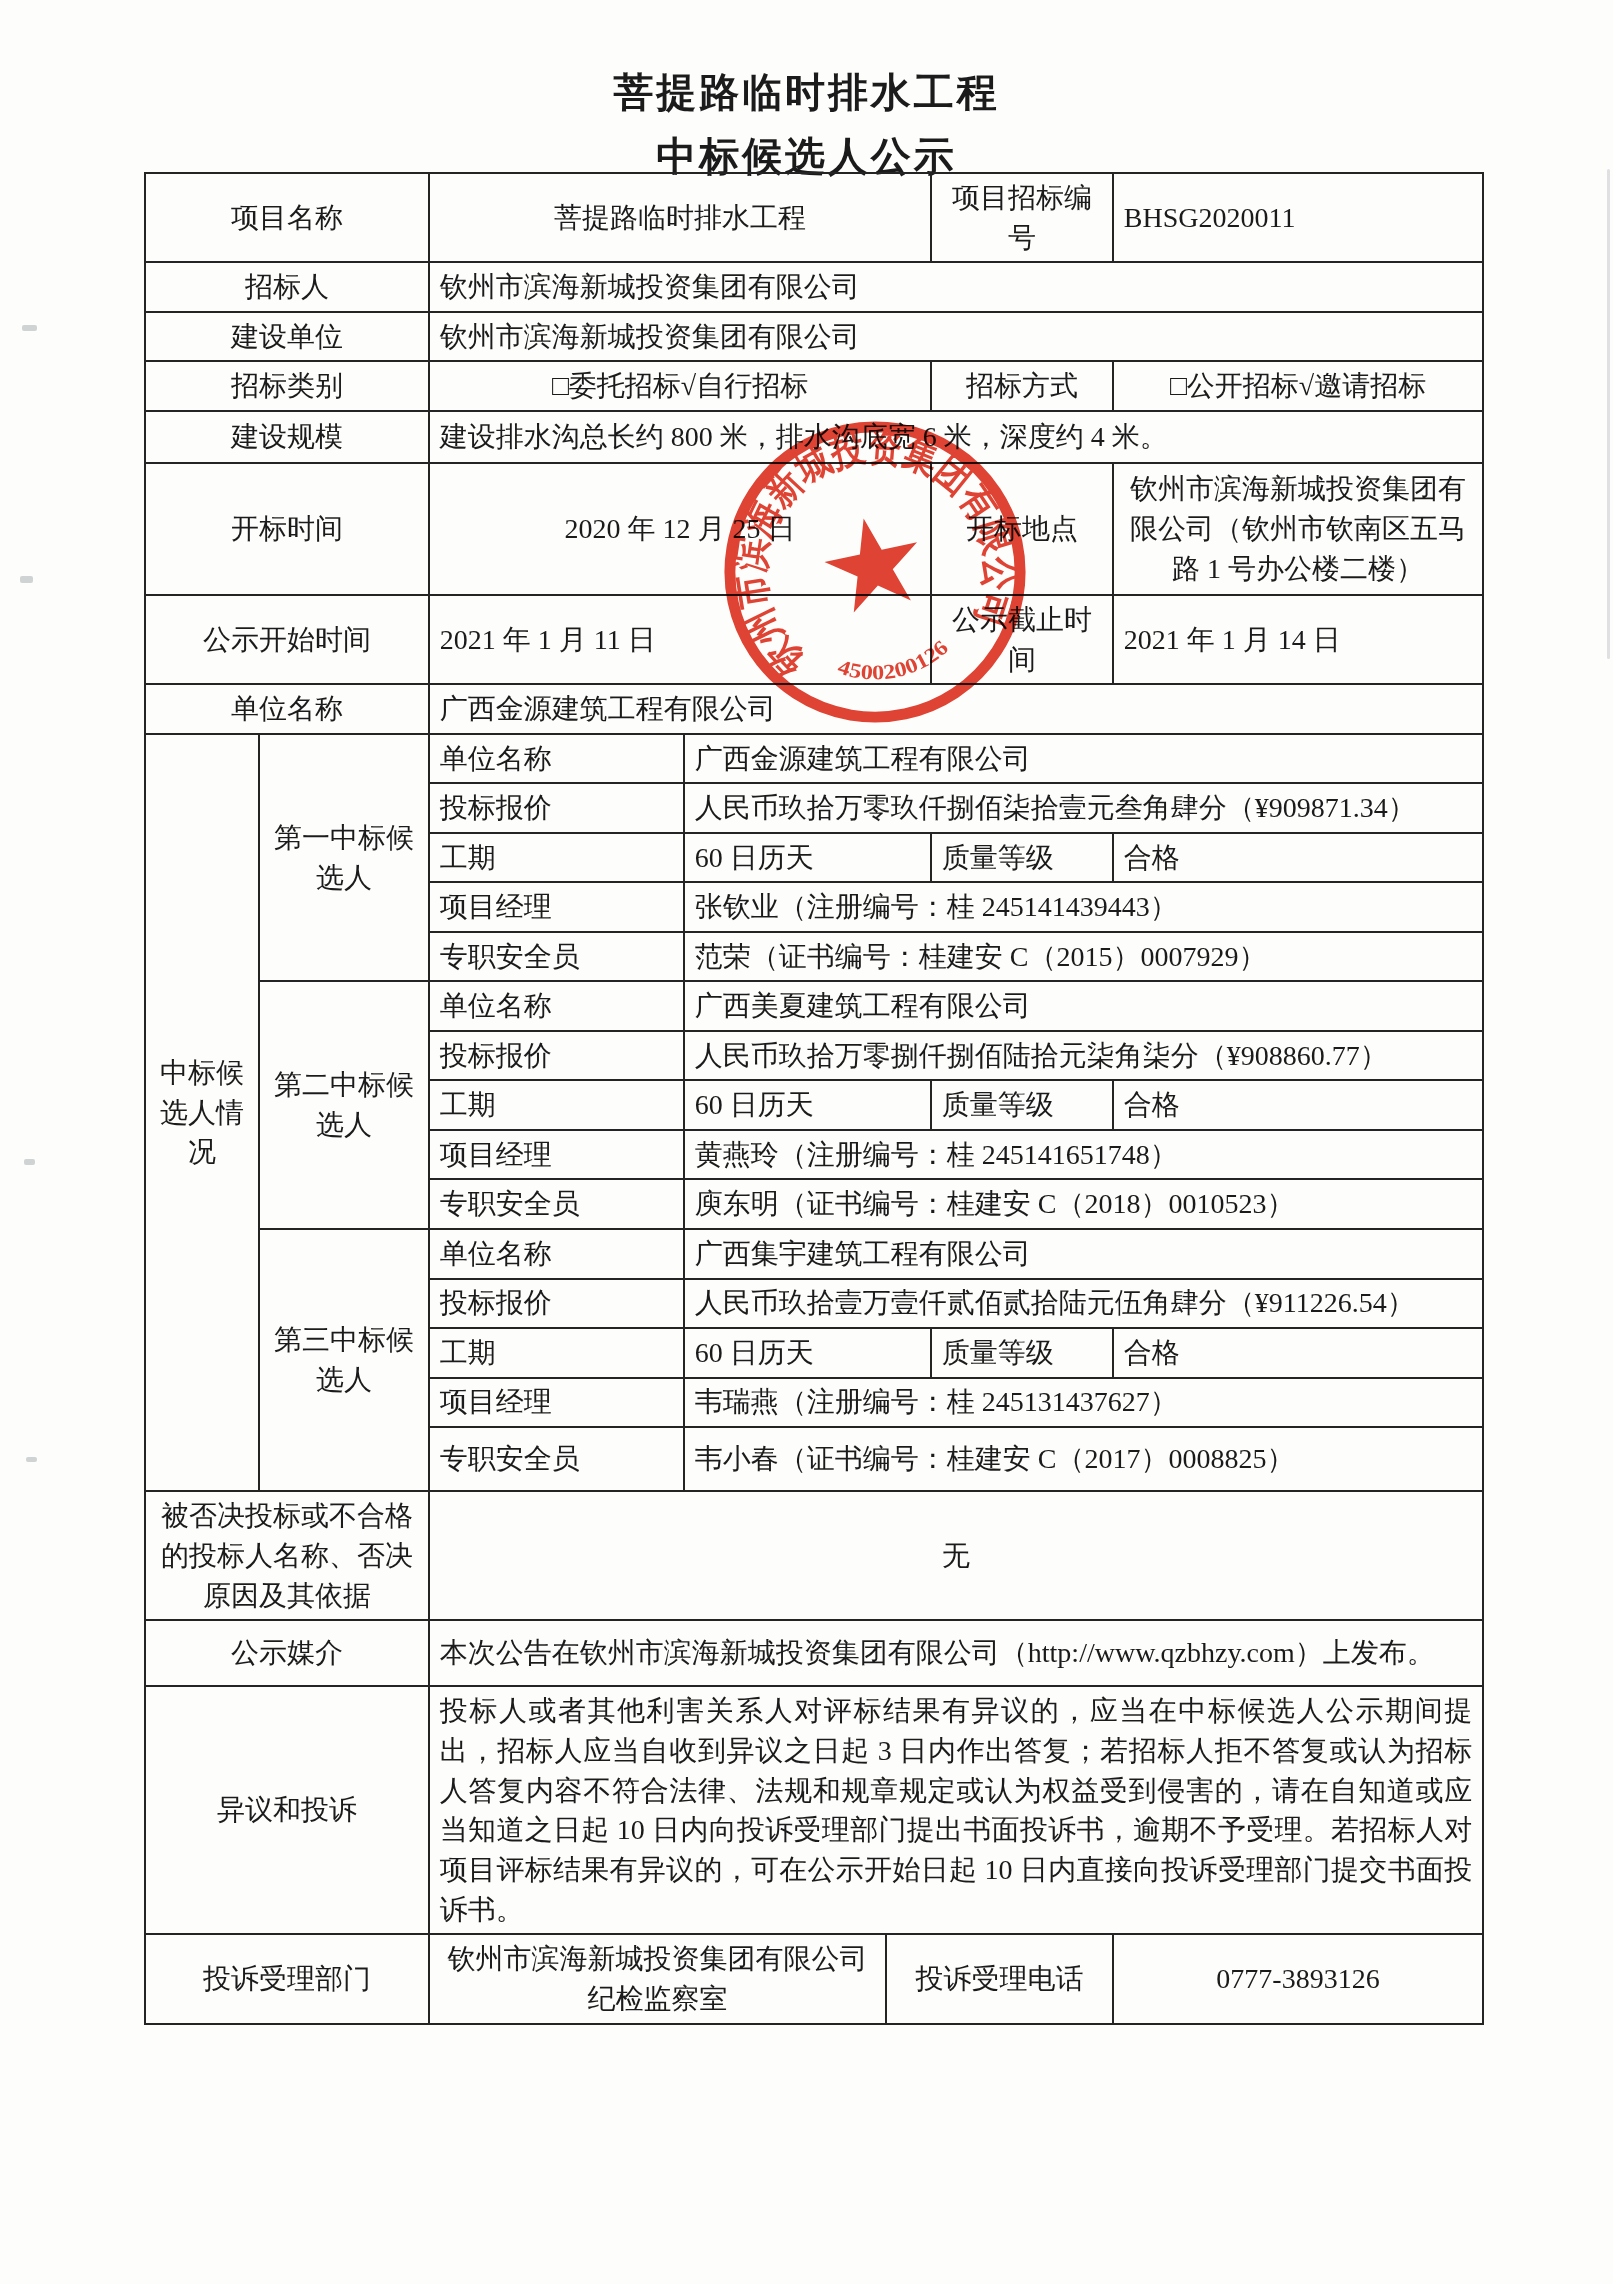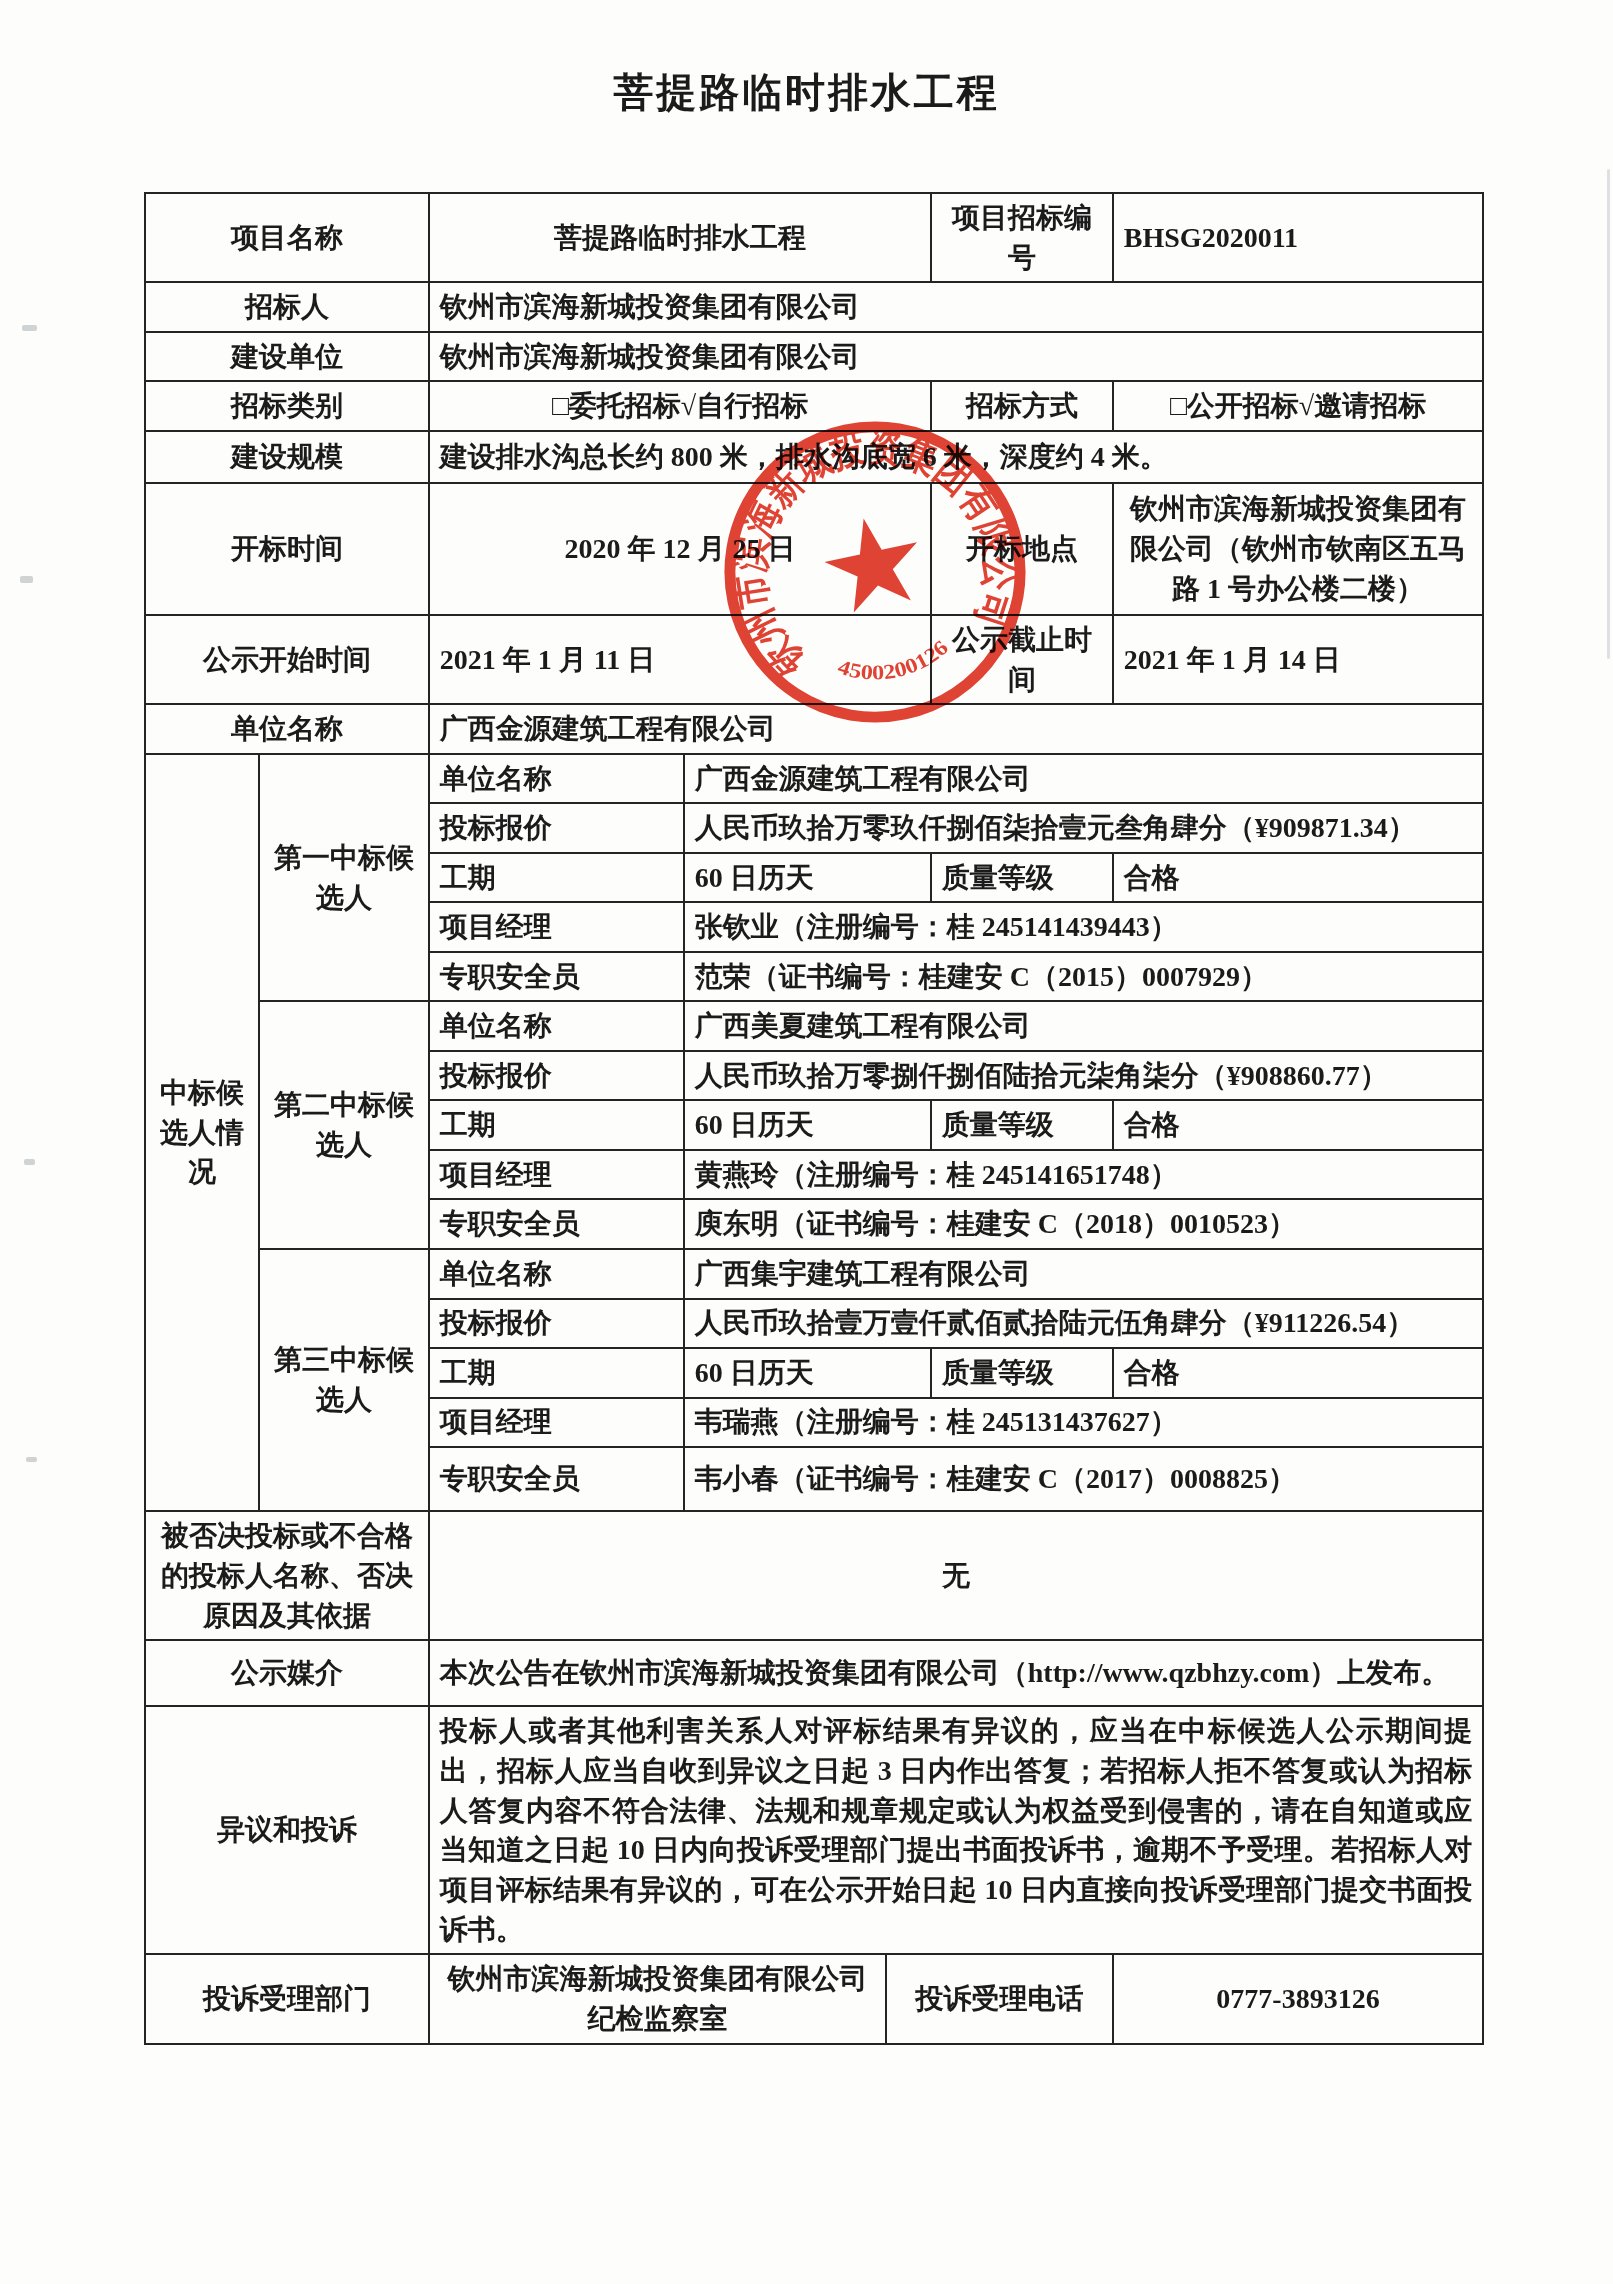--- a/index.html
+++ b/index.html
@@ -12,24 +12,23 @@
   }
   .page{position:absolute;inset:0;overflow:hidden;}
   .title{
     position:absolute;left:0;width:100%;text-align:center;
     font-weight:700;font-size:40px;letter-spacing:2.9px;margin:0;
     font-family:"Liberation Sans","DejaVu Sans",sans-serif;
   }
   #title1{top:65px;}
   #title2{top:129px;}
   table.doc{
-    position:absolute;left:144px;top:192px;
+    position:absolute;left:144px;top:172px;
     border-collapse:collapse;table-layout:fixed;
     width:1338px;
-    font-weight:bold;
   }
   table.doc td{
     border:2px solid #242424;
     font-size:28px;line-height:1.42;
     vertical-align:middle;
     padding:3.9px 9.8px;
     overflow:hidden;
   }
   td.lab{text-align:center;padding:3.9px 5.9px;}
   td.val{text-align:left;padding-left:19.6px;}
@@ -59,20 +58,21 @@
   #mark-c{left:23.5px;top:1159px;width:11.8px;height:5.9px;}
   #mark-d{left:25.5px;top:1457px;width:11.8px;height:4.9px;}
   #mark-e{right:2.9px;top:169px;width:2.9px;height:490px;opacity:.3;}
 </style>
 </head>
 <body>
 
 <div class="page">
 
   <h1 class="title" id="title1">菩提路临时排水工程</h1>
+  <h1 class="title" id="title2">中标候选人公示</h1>
 
   <table class="doc">
     <colgroup>
       <col style="width:114px">
         <col style="width:170px">
         <col style="width:255px">
       <col style="width:202px">
         <col style="width:45px">
         <col style="width:182px">
         <col style="width:370px">

